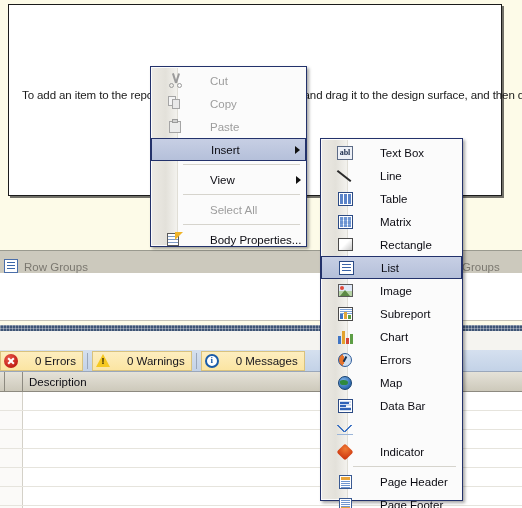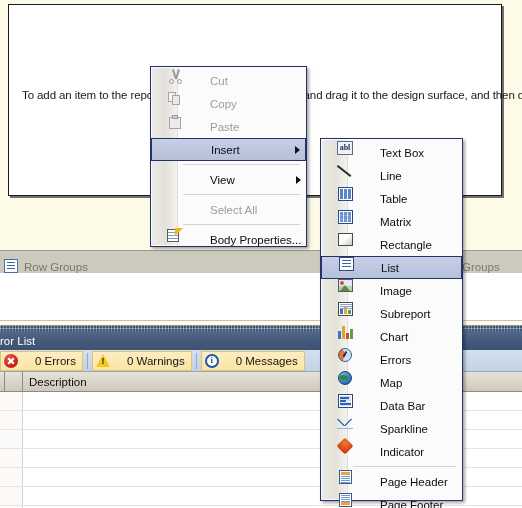--- a/index.html
+++ b/index.html
@@ -308,21 +308,21 @@
   .menu-item.disabled { color: #9d9d9d; }
   .menu-item.selected {
     background: linear-gradient(to bottom, #c7cfe4 0%, #b5c0da 100%);
     border: 1px solid #23326b;
     box-sizing: border-box;
   }
   .mi-icon {
     width: 48px;
     flex: 0 0 auto;
     display: flex;
-    align-items: flex-start;
+    align-items: center;
     justify-content: center;
     height: 100%;
   }
   .mi-label {
     flex: 1 1 auto;
     white-space: nowrap;
     padding-left: 11px;
   }
   .mi-arrow {
     width: 16px;
@@ -683,23 +683,20 @@
   <div id="column-groups-spacer"></div>
   <div class="group-header" id="column-groups-header">
     <span class="ghost-label" style="margin-left:28px;">Groups</span>
   </div>
   <div id="grouping-body"></div>
 </div>
 <div id="grouping-divider"></div>
 
 <div id="error-list">
   <div id="error-list-gripper"></div>
-  <div id="error-list-titlebar">
-    <span id="error-list-title">ror List</span>
-  </div>
 
   <div id="error-list-toolbar">
     <div class="toolbar-toggle">
       <span class="icon-error"></span>
       <span class="tb-label">0 Errors</span>
     </div>
     <span class="toolbar-sep"></span>
     <div class="toolbar-toggle">
       <span class="icon-warning"></span>
       <span class="tb-label">0 Warnings</span>
@@ -896,21 +893,20 @@
           <i></i>
         </span>
       </span>
     <span class="mi-label">Data Bar</span>
   </div>
 
   <div class="menu-item">
     <span class="mi-icon">
         <span class="g g-spark"></span>
       </span>
-    <span class="mi-label">Sparkline</span>
   </div>
 
   <div class="menu-item">
     <span class="mi-icon">
         <span class="g g-indicator"></span>
       </span>
     <span class="mi-label">Indicator</span>
   </div>
 
   <div class="menu-sep"></div>

